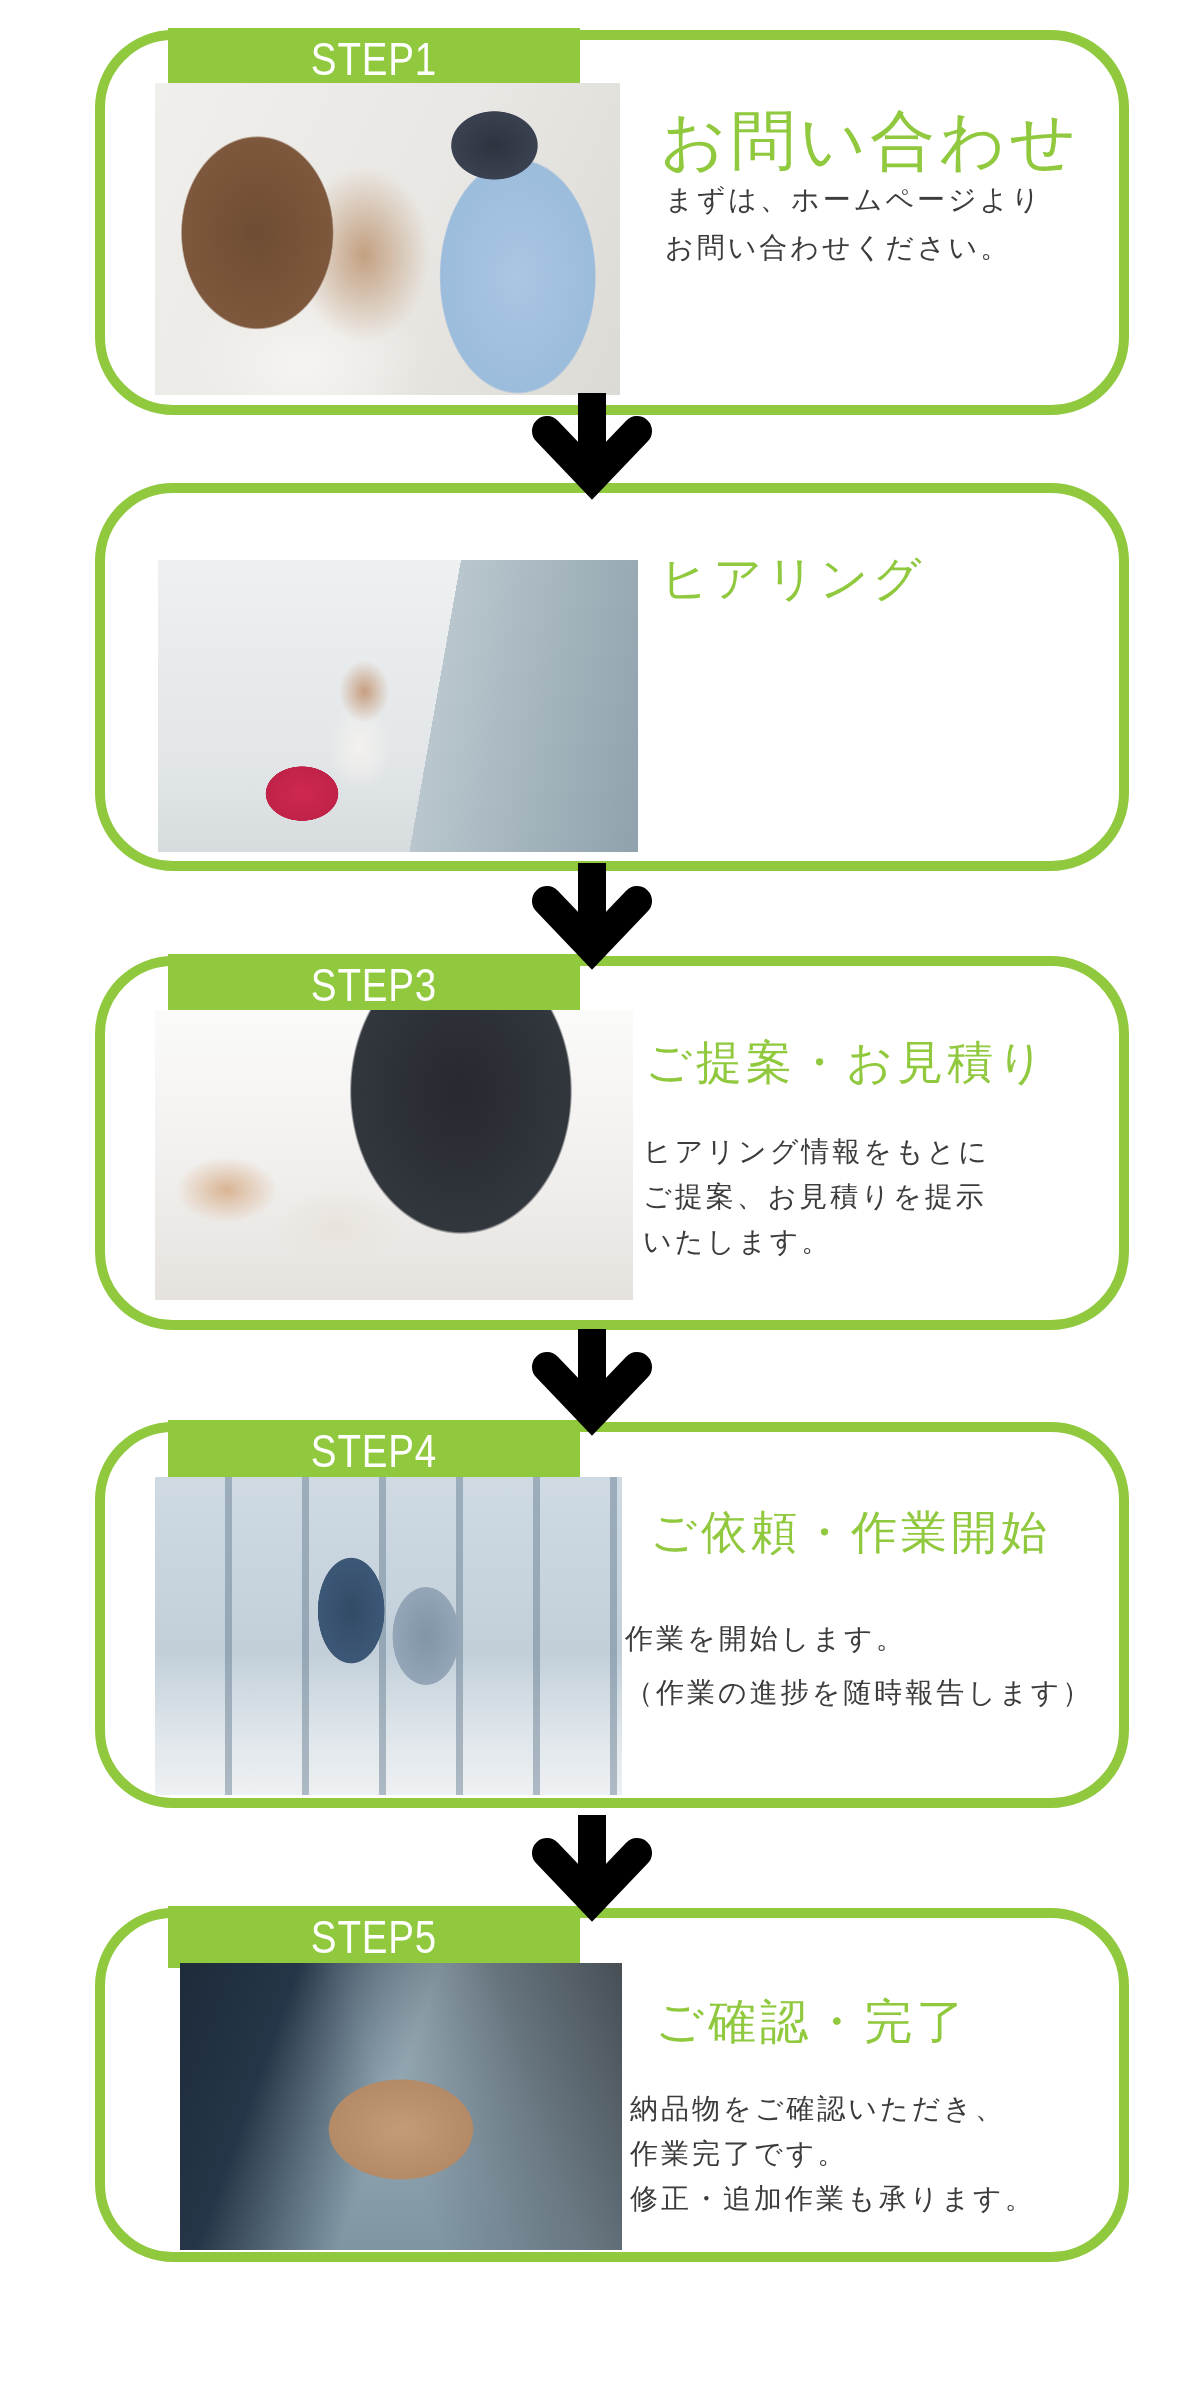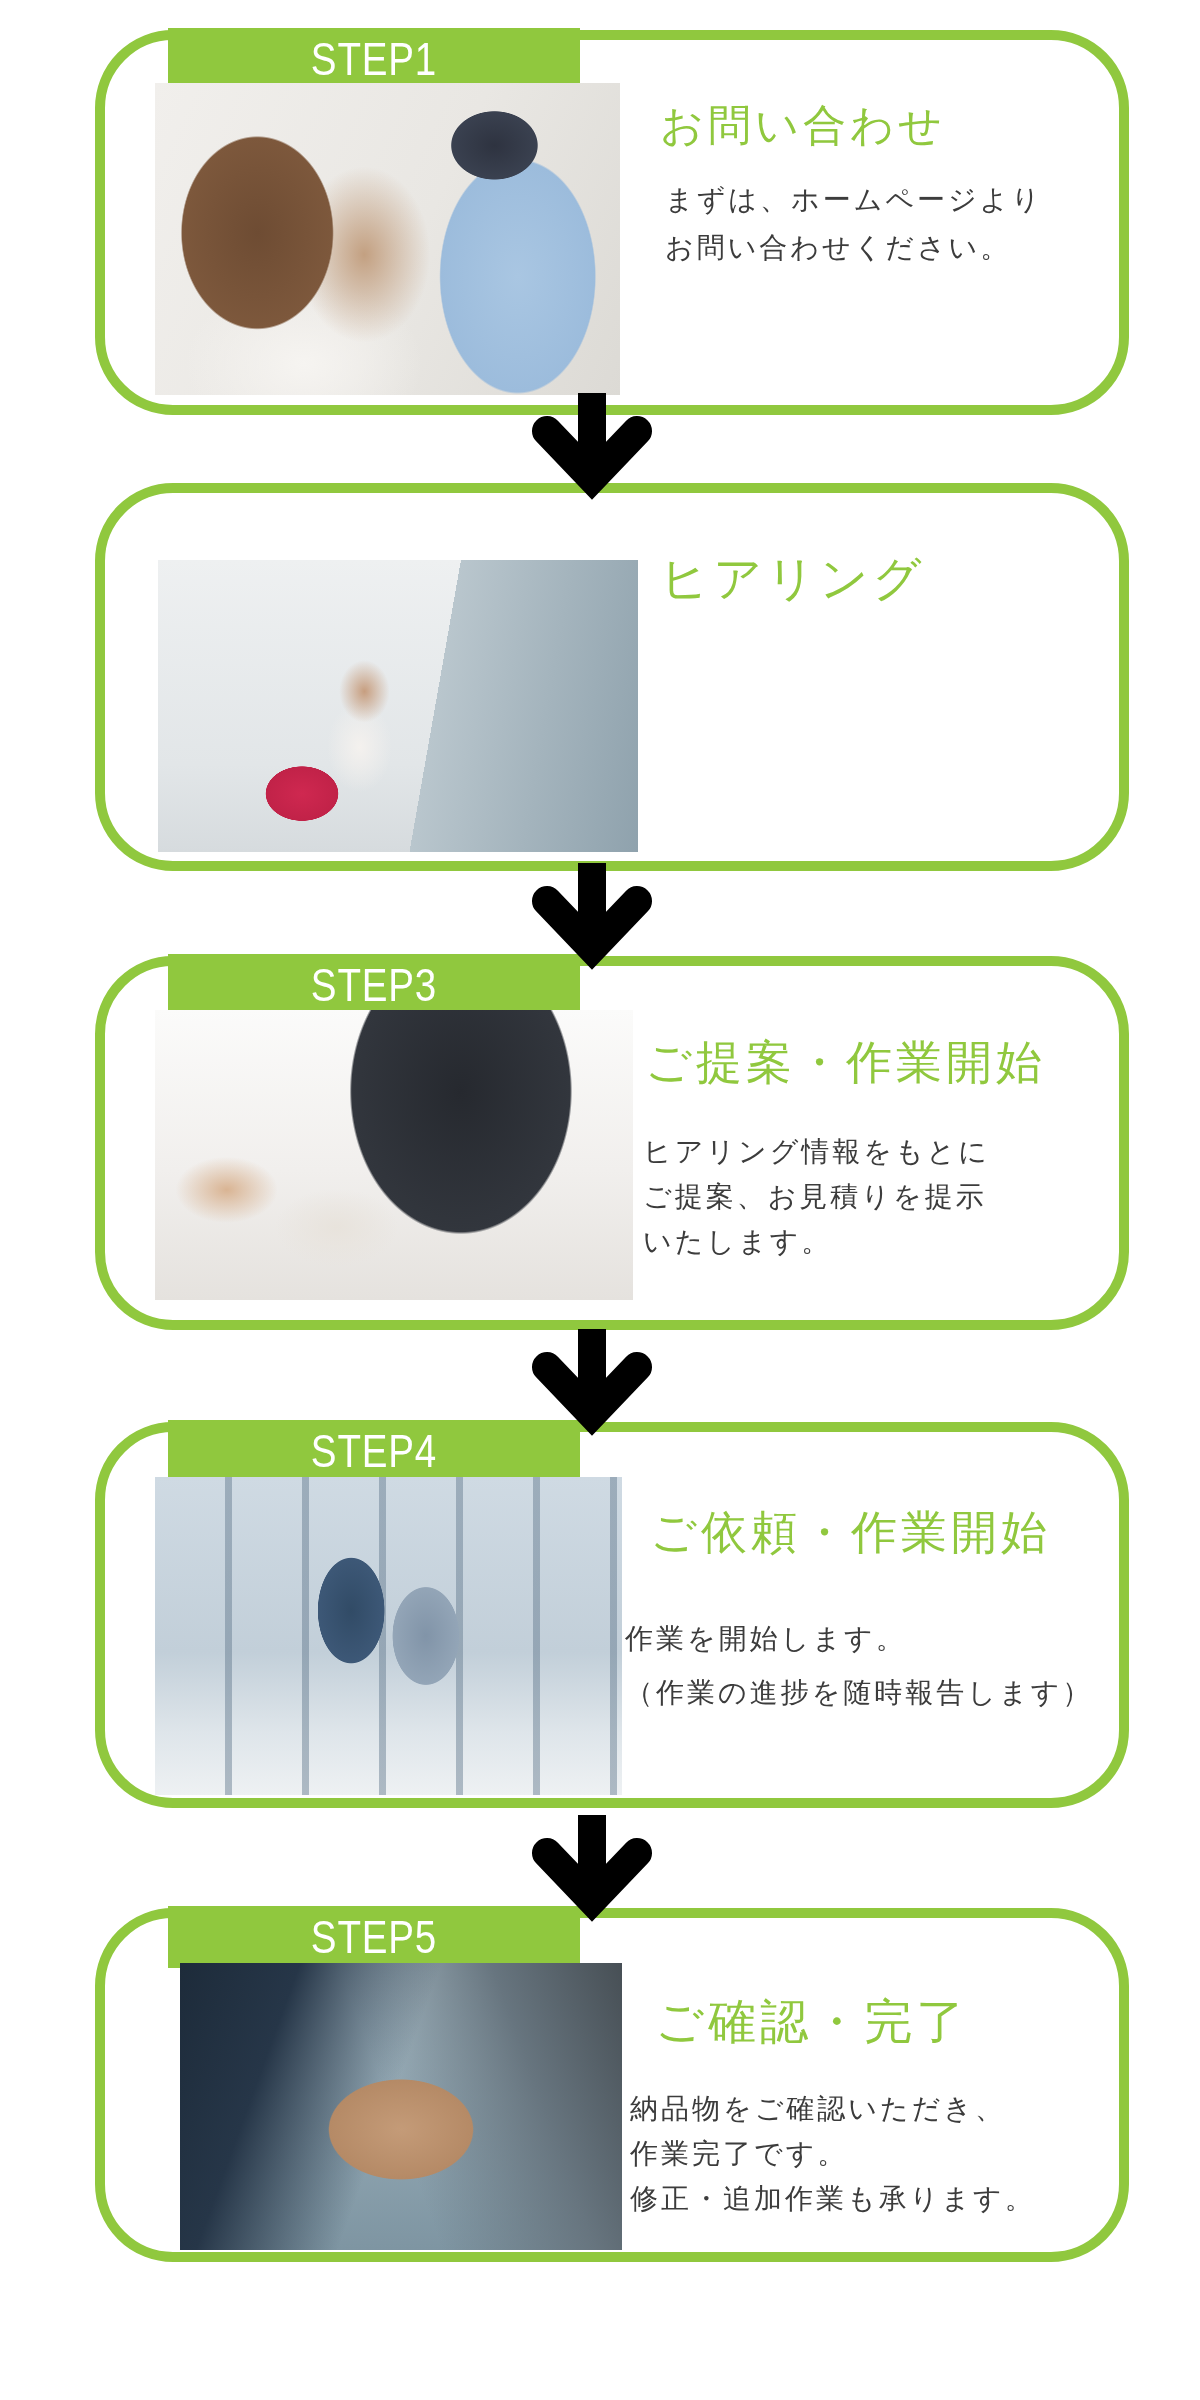--- a/index.html
+++ b/index.html
@@ -29,21 +29,21 @@
   }
   .step-bar .label{
     color:#ffffff;font-size:47px;line-height:62px;letter-spacing:1px;
     transform:scaleX(0.82);white-space:nowrap;
   }
 
   .step-title{
     position:absolute;color:var(--green);font-weight:500;
     letter-spacing:4px;white-space:nowrap;
   }
-  .b1 .step-title{top:12px;left:555px;font-size:43px;margin-top:45px;}
+  .b1 .step-title{top:12px;left:555px;font-size:65px;margin-top:45px;}
   .b2 .step-title{top:14px;left:555px;font-size:48px;}
   .b3 .step-title{top:28px;left:540px;font-size:46px;}
   .b4 .step-title{top:32px;left:545px;font-size:46px;}
   .b5 .step-title{top:32px;left:550px;font-size:48px;}
 
   .step-desc{
     position:absolute;color:var(--text);font-size:28px;letter-spacing:3px;
     white-space:pre-line;
   }
   .b1 .step-desc{top:108px;left:560px;line-height:48px;}
@@ -124,21 +124,21 @@
     <rect x="46" y="0" width="28" height="66" fill="#000000"></rect>
     <path d="M15 38 L60 85 L105 38" fill="none" stroke="#000000" stroke-width="30" stroke-linecap="round" stroke-linejoin="miter"></path>
   </svg>
 </div>
 
 <section class="step-box b3">
   <div class="step-bar">
     <span class="label">STEP3</span>
   </div>
   <div class="photo photo-proposal"></div>
-  <h2 class="step-title">ご提案・作業開始</h2>
+  <h2 class="step-title">ご提案・お見積り</h2>
   <p class="step-desc">ヒアリング情報をもとに
 ご提案、お見積りを提示
 いたします。</p>
 </section>
 
 <div class="down-arrow a3">
   <svg viewBox="0 0 120 115" xmlns="http://www.w3.org/2000/svg">
     <rect x="46" y="0" width="28" height="66" fill="#000000"></rect>
     <path d="M15 38 L60 85 L105 38" fill="none" stroke="#000000" stroke-width="30" stroke-linecap="round" stroke-linejoin="miter"></path>
   </svg>

